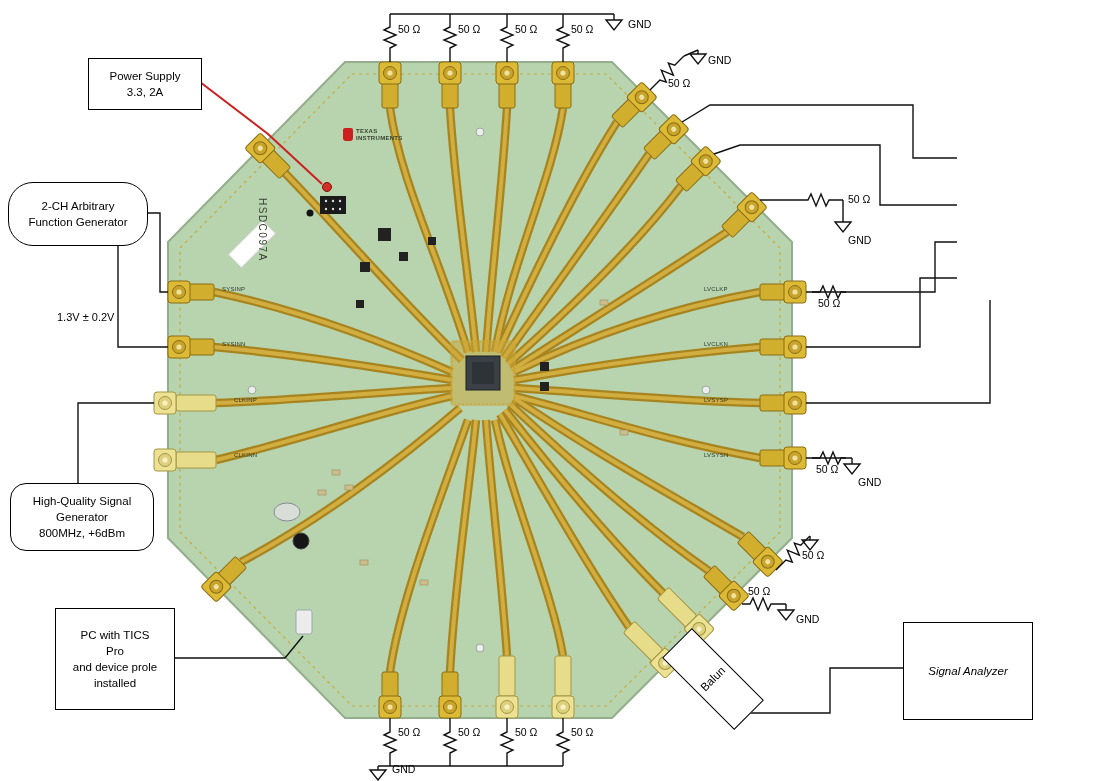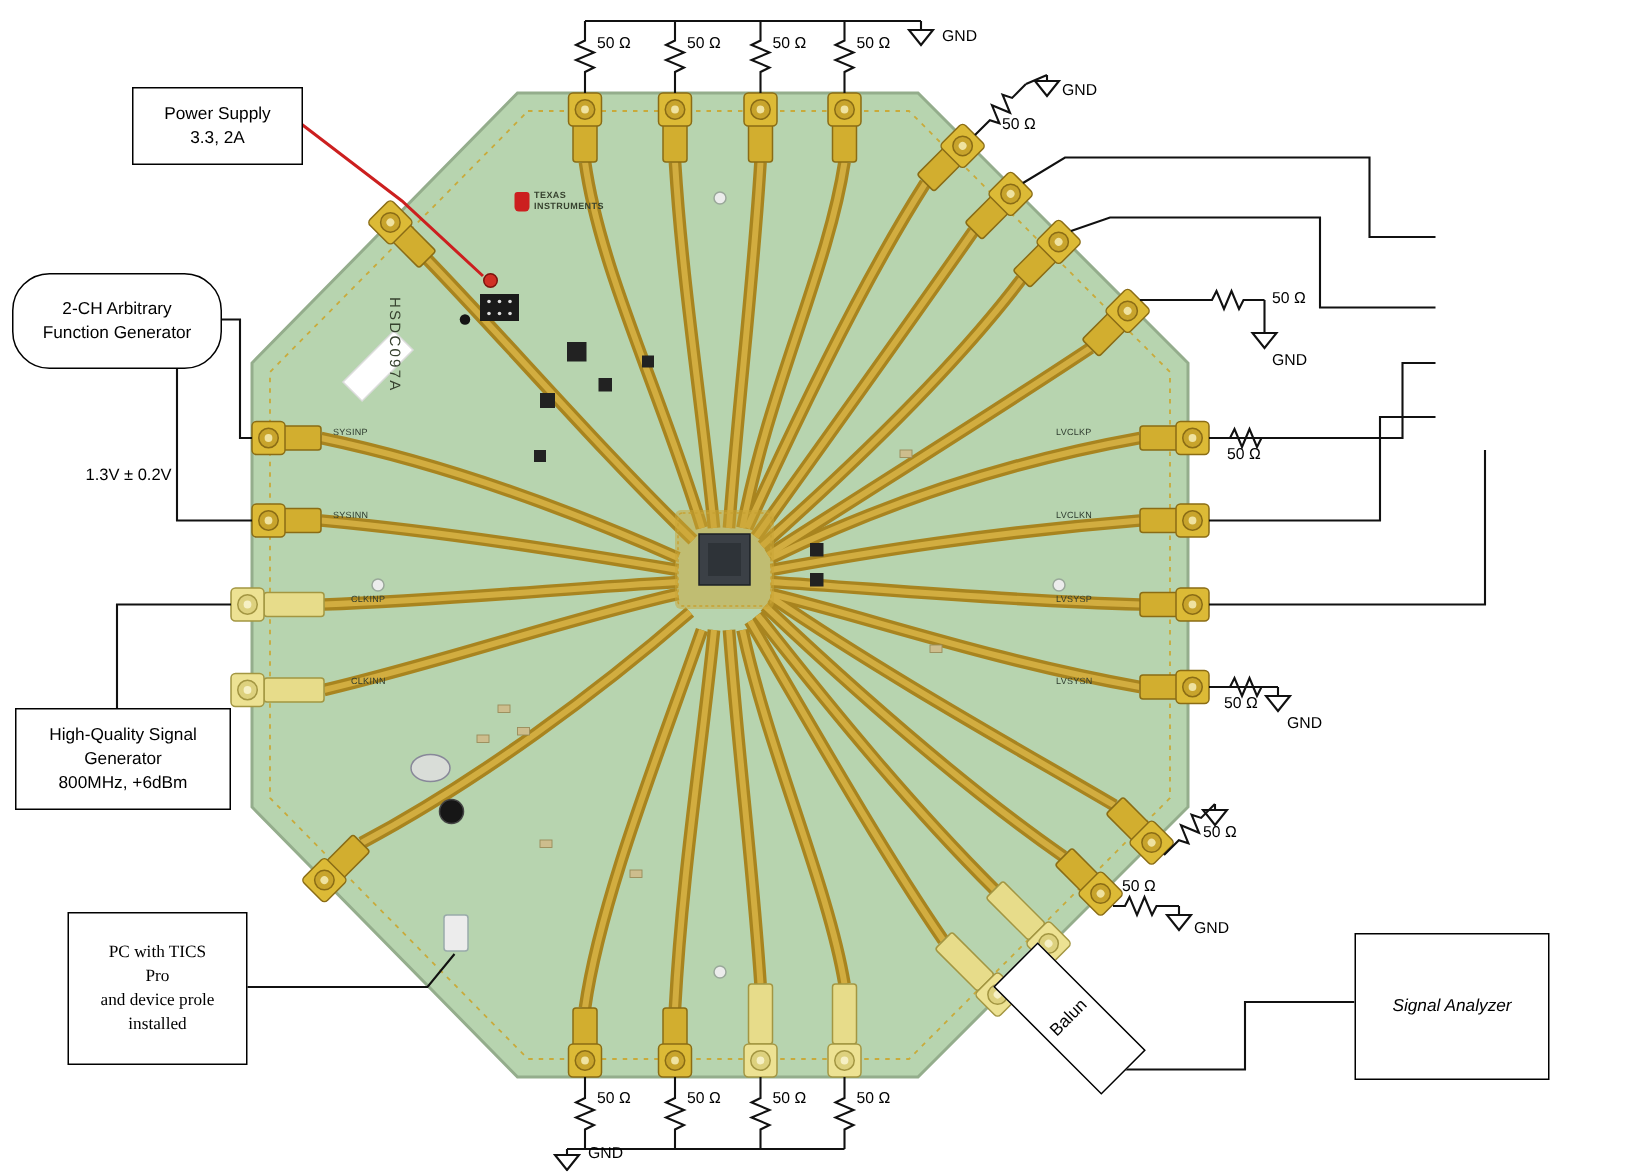--- a/index.html
+++ b/index.html
@@ -205,24 +205,24 @@
     <polygon points="802,540 818,540 810,550"></polygon>
     <polygon points="778,610 794,610 786,620"></polygon>
     <polygon points="370,770 386,770 378,780"></polygon>
   </g>
 </svg>
 
 <div class="box" style="left:88px;top:58px;width:112px;height:50px;">Power Supply
 3.3, 2A</div>
 <div class="box" style="left:8px;top:182px;width:138px;height:62px;border-radius:25px;">2-CH Arbitrary
 Function Generator</div>
-<div class="box" style="left:10px;top:472px;width:142px;height:66px;">High-Quality Signal
+<div class="box" style="left:10px;top:483px;width:142px;height:66px;border-radius:16px;">High-Quality Signal
 Generator
 800MHz, +6dBm</div>
-<div class="box" style="left:45px;top:608px;width:118px;height:100px;font-family:Liberation Serif, serif;">PC with TICS
+<div class="box" style="left:55px;top:608px;width:118px;height:100px;">PC with TICS
 Pro
 and device prole
 installed</div>
 <div class="box" style="left:903px;top:622px;width:128px;height:96px;font-style:italic;">Signal Analyzer</div>
 <div class="box balun" style="left:662px;top:658px;width:100px;height:40px;"><span class="btxt">Balun</span></div>
 
 <span class="lbl" style="left:40px;top:312px;font-size:11px;margin-left:17px;">1.3V ± 0.2V</span>
 
 <span class="lbl" style="left:398px;top:24px;">50 Ω</span>
 <span class="lbl" style="left:458px;top:24px;">50 Ω</span>

